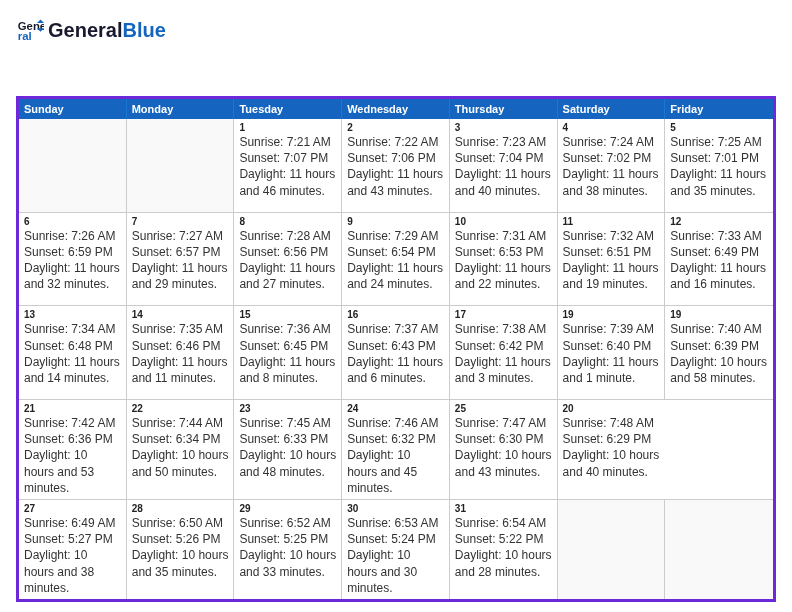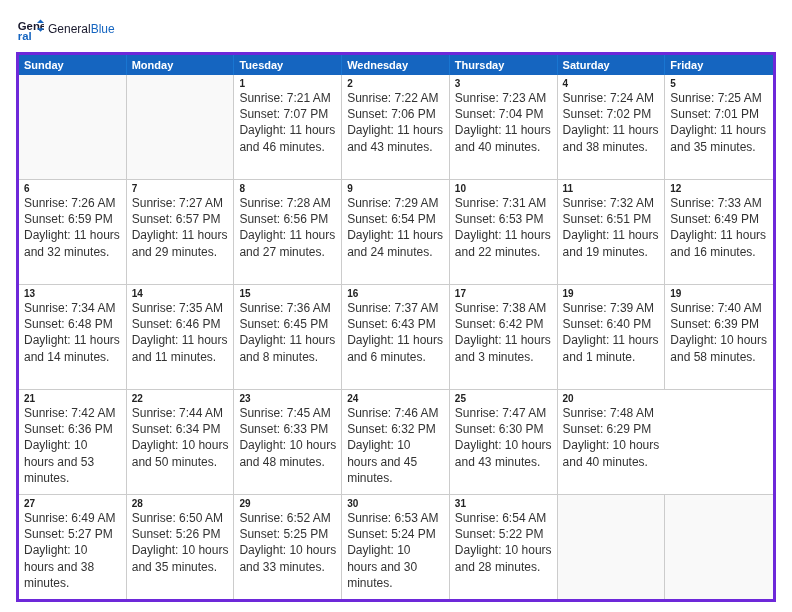--- a/index.html
+++ b/index.html
@@ -9,20 +9,21 @@
       width: 792px;
       height: 612px;
       overflow: hidden;
     }
     .page {
       width: 792px;
       height: 612px;
       padding: 16px 16px 10px 16px;
       display: flex;
       flex-direction: column;
+      gap: 44px;
     }
     .header {
       display: flex;
       justify-content: space-between;
       align-items: flex-start;
       margin-bottom: 8px;
     }
     .logo {
       display: flex;
       align-items: center;
@@ -104,21 +105,21 @@
 <div class="page">
   <div class="header">
     <div class="logo">
       <svg class="logo-icon" viewBox="0 0 32 32">
         <text x="2" y="16" font-size="13" font-weight="bold" fill="#1a1a2e">Gene</text>
         <text x="2" y="27" font-size="13" font-weight="bold" fill="#1565c0">ral</text>
         <polygon points="24,8 32,8 28,4" fill="#1565c0"></polygon>
         <polygon points="24,14 32,14 28,18" fill="#1565c0"></polygon>
       </svg>
       <div style="line-height:1.1">
-        <div style="font-size:12px;font-weight:normal;color:#1a1a2e;">General<span style="color:#1565c0;">Blue</span></div>
+        <div style="font-size:20px;font-weight:bold;color:#1a1a2e;">General<span style="color:#1565c0;">Blue</span></div>
       </div>
     </div>
     <div class="title-block">
       <div class="month-title"></div>
       <div class="location"></div>
     </div>
   </div>
 
   <div class="calendar">
     <div class="cal-header-row">

